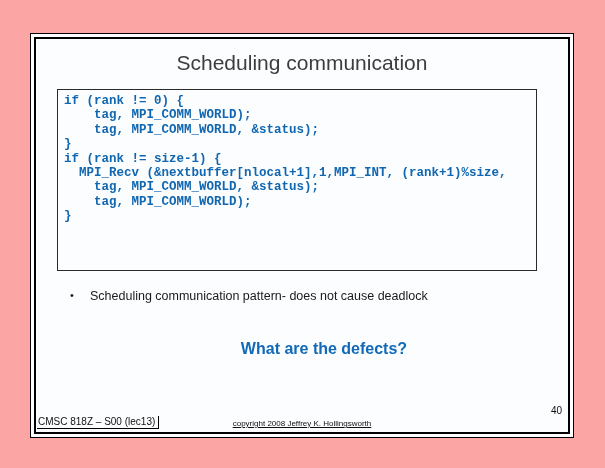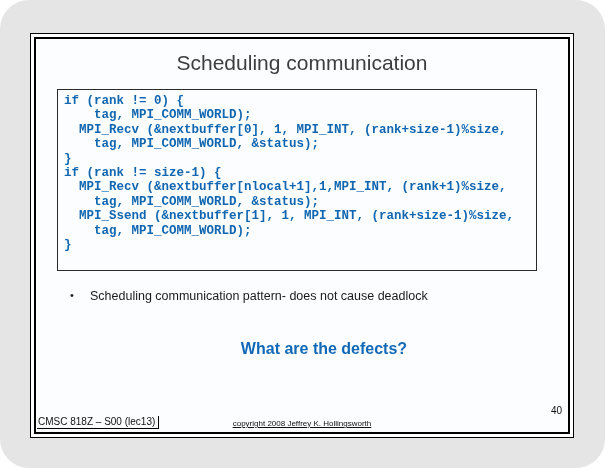--- a/index.html
+++ b/index.html
@@ -2,21 +2,21 @@
 <html><head>
 <meta charset="utf-8">
 <style>
   html, body { margin: 0; padding: 0; }
   body {
     width: 605px; height: 468px;
     background: #ffffff;
     font-family: "Liberation Sans", sans-serif;
     overflow: hidden;
   }
-  .page { position: relative; width: 605px; height: 468px; background: #e5e5e5; border-radius: 29px; }
+  .page { position: relative; width: 605px; height: 468px; background: #fca5a5; }
 
   .slide-outer {
     position: absolute; left: 30px; top: 33px;
     width: 542px; height: 403px;
     border: 1px solid #000000;
     background: #ffffff;
   }
   .slide {
     position: absolute; left: 3px; top: 3px; right: 3px; bottom: 3px;
     border: 2px solid #000000;
@@ -99,27 +99,25 @@
 <div class="page">
   <div class="slide-outer">
     <div class="slide">
 
       <h1 class="title">Scheduling communication</h1>
 
       <div class="code-box">
         <div class="code">
             <div>if (rank != 0) {</div>
             <div>    tag, MPI_COMM_WORLD);</div>
-            <div>  MPI_Recv (&amp;nextbuffer[0], 1, MPI_INT, (rank+size-1)%size,</div>
             <div>    tag, MPI_COMM_WORLD, &amp;status);</div>
             <div>}</div>
             <div>if (rank != size-1) {</div>
             <div>  MPI_Recv (&amp;nextbuffer[nlocal+1],1,MPI_INT, (rank+1)%size,</div>
             <div>    tag, MPI_COMM_WORLD, &amp;status);</div>
-            <div>  MPI_Ssend (&amp;nextbuffer[1], 1, MPI_INT, (rank+size-1)%size,</div>
             <div>    tag, MPI_COMM_WORLD);</div>
             <div>}</div>
           </div>
       </div>
 
       <div class="bullet-row">
         <span class="bullet-marker">•</span><span class="bullet-text">Scheduling communication pattern- does not cause deadlock</span>
       </div>
 
       <div class="question">What are the defects?</div>

